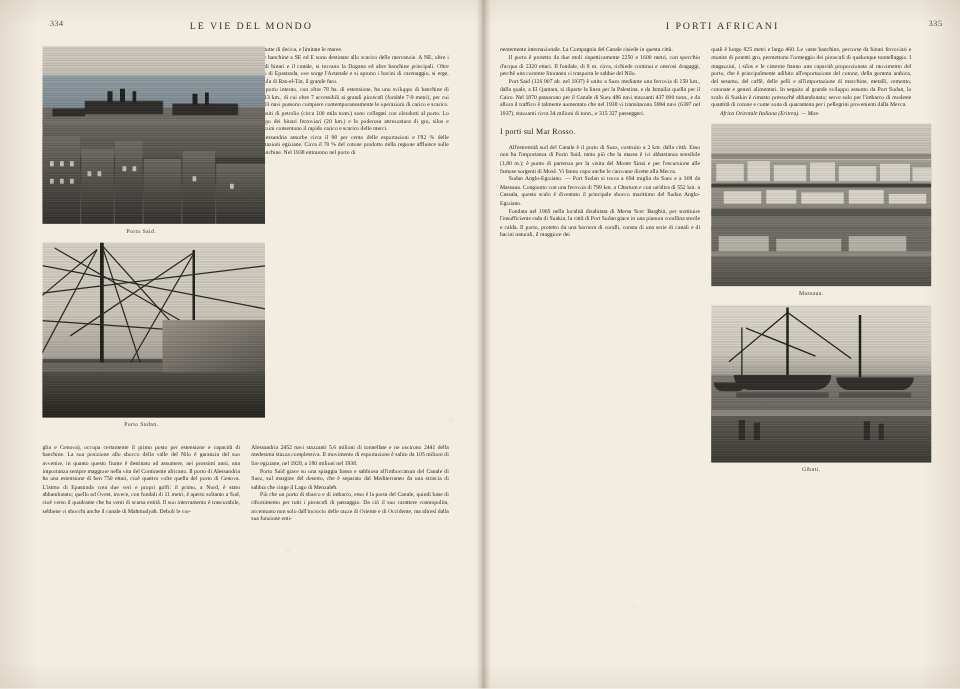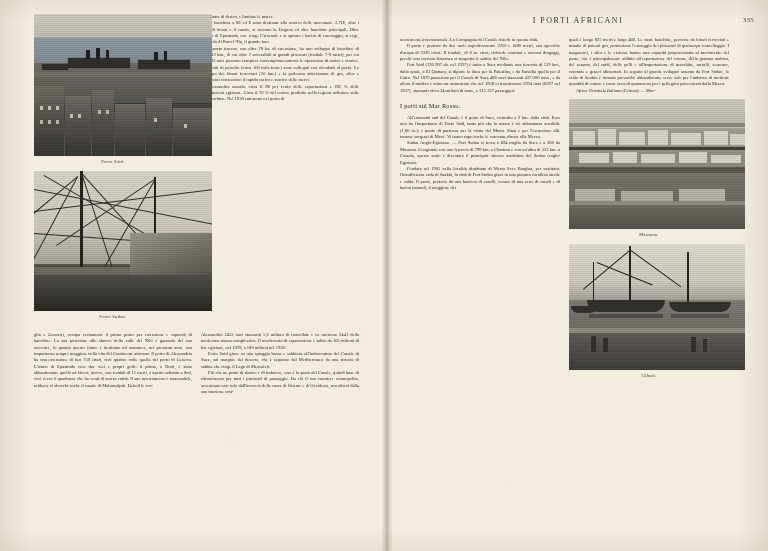--- a/index.html
+++ b/index.html
@@ -216,20 +216,24 @@
 </style>
 </head>
 <body>
 
 <div id="book-spread">
 
   <div id="paper-grain"></div>
 
   <div class="page" id="page-left">
 
+    <div class="running-head">
+      <div class="folio" id="folio-left">334</div>
+      <div class="head-title">LE VIE DEL MONDO</div>
+    </div>
 
     <div class="cols">
 
       <div class="col">
 
         <div class="plate" id="plate-porto-said">
 
           <div class="quaybldg" style="left:0; top:58px; width:178px; height:5px; background:#6f6c64;"></div>
 
           <div class="ship" style="left:34px; top:44px; width:62px; height:10px;"></div>

